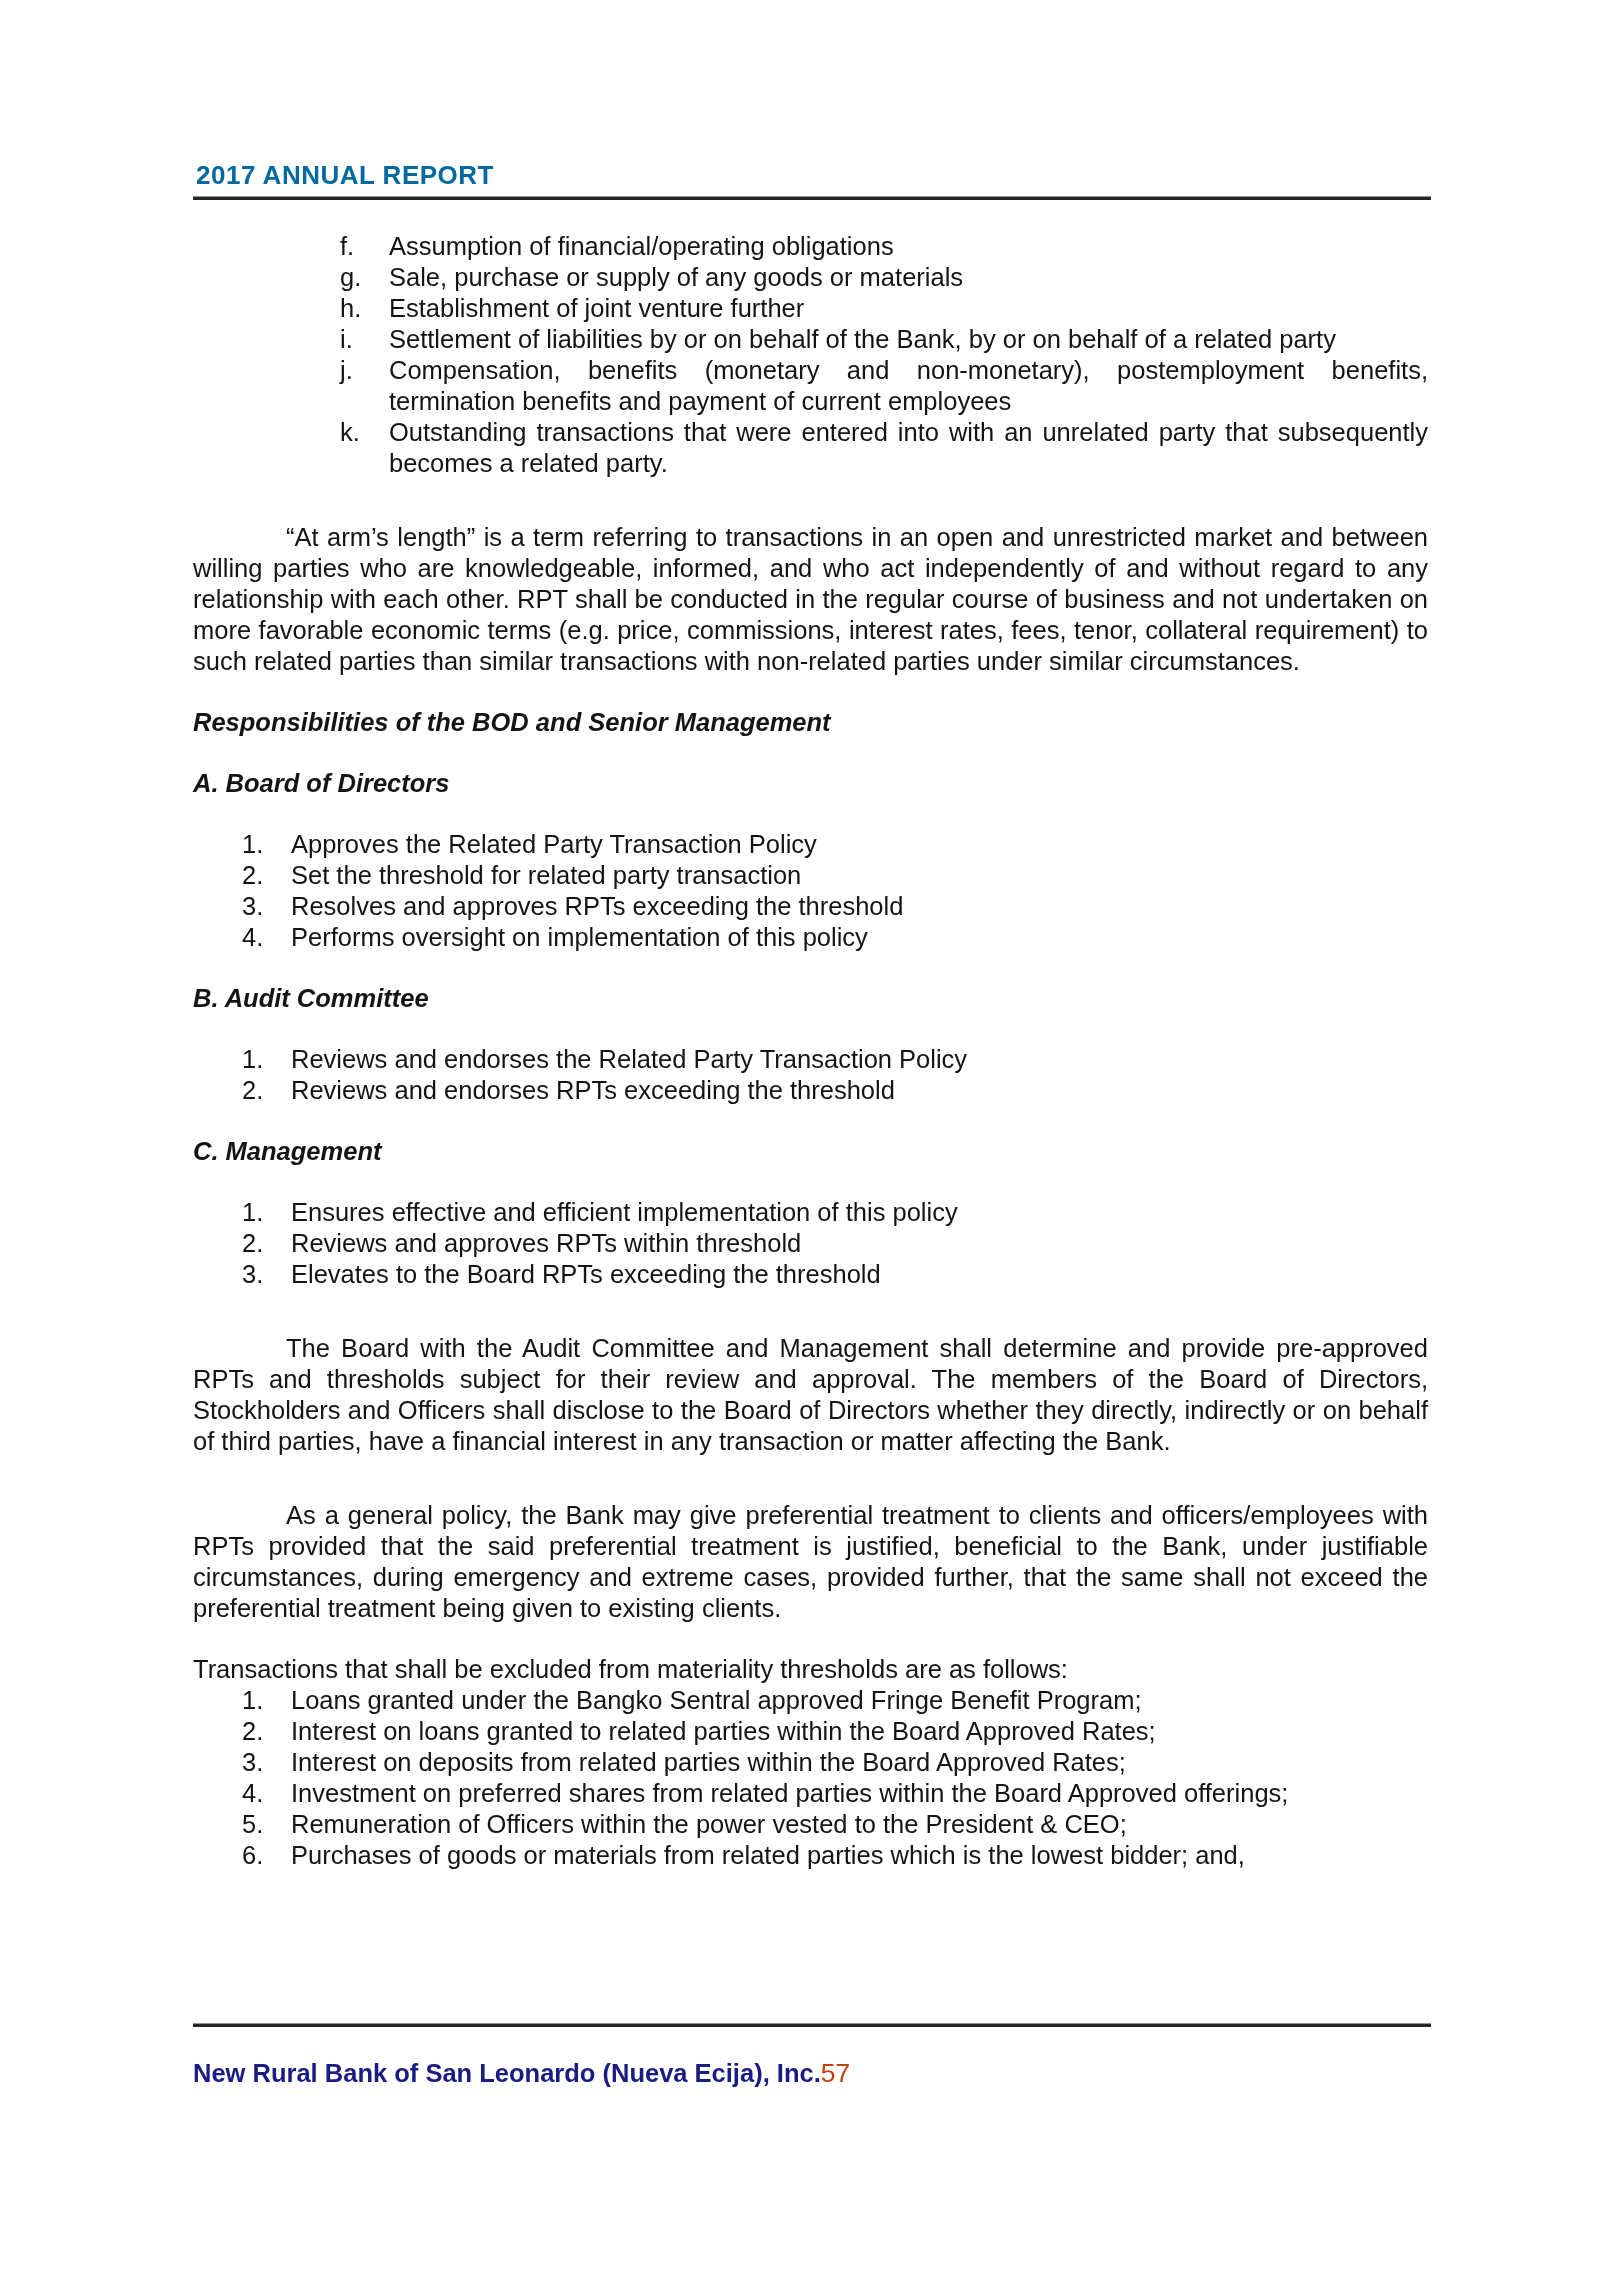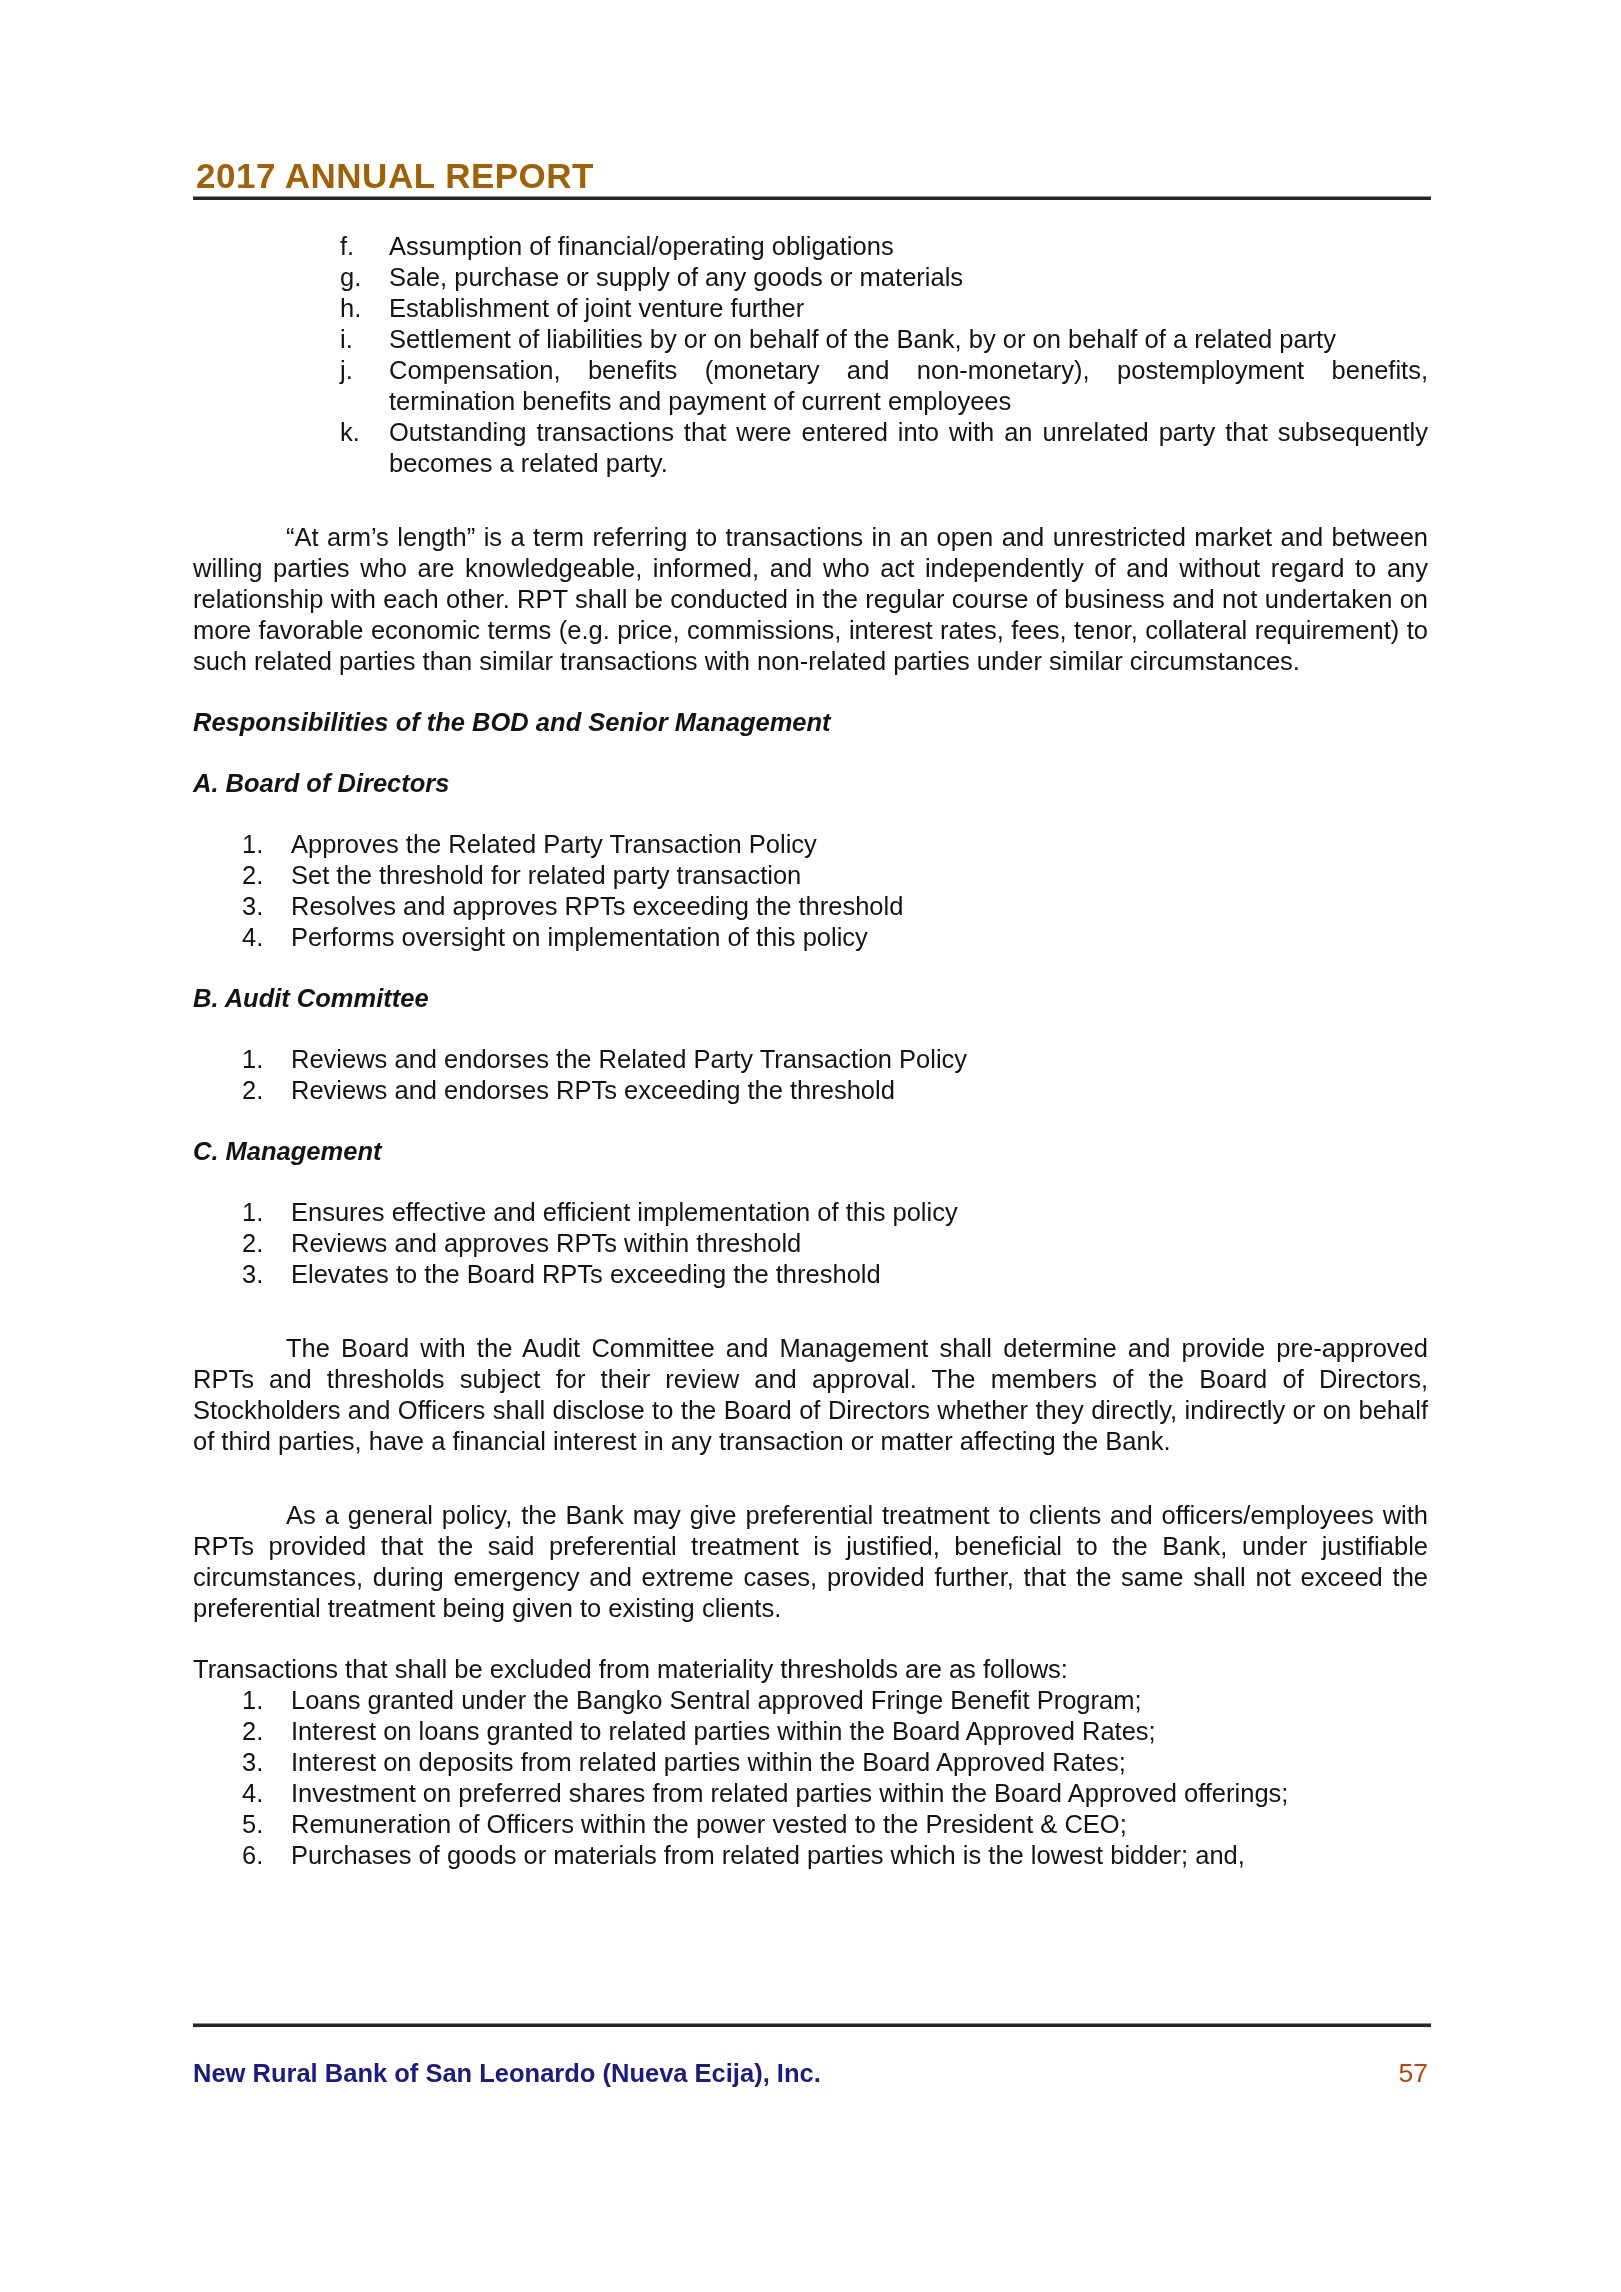--- a/index.html
+++ b/index.html
@@ -8,21 +8,21 @@
     width:1621px;height:2293px;
     margin:0 auto;
     background:#ffffff;
     font-family:"Liberation Sans", sans-serif;
     font-size:25.5px;line-height:31px;
     color:#141414;
     overflow:hidden;
   }
   .report-title{
     position:absolute;top:160px;left:196px;
-    font-size:35px;font-weight:bold;color:#a16207;
+    font-size:26px;font-weight:bold;color:#0369a1;
     line-height:31px;letter-spacing:0.5px;
   }
   .rule{
     position:absolute;left:193px;width:1238px;height:2.9px;
     background:#262626;border-top:1px solid #909090;
   }
   .rule-header{top:196px;}
   .rule-footer{top:2023px;}
   .content{
     position:absolute;top:201px;left:193px;width:1235px;
@@ -31,21 +31,21 @@
   .para{text-align:justify;text-indent:93px;margin-top:43px;}
   .heading{font-weight:bold;font-style:italic;}
   .li{display:flex;}
   .li .marker{flex:none;width:49px;}
   .li.lettered .marker{margin-left:147px;}
   .li.lettered .txt{flex:1;text-align:justify;}
   .li.numbered .marker{margin-left:49px;}
   .li.numbered .txt{flex:1;}
   .footer-row{
     position:absolute;top:2058px;left:193px;width:1235px;
-    display:flex;justify-content:space-between;align-items:flex-start;
+    display:flex;align-items:flex-start;
   }
   .bank-name{font-weight:bold;color:#1b1b84;}
   .page-number{color:#c2410c;font-size:26.5px;}
 </style>
 </head>
 <body>
 
 <div class="page">
 
   <div class="report-title">2017 ANNUAL REPORT</div>

